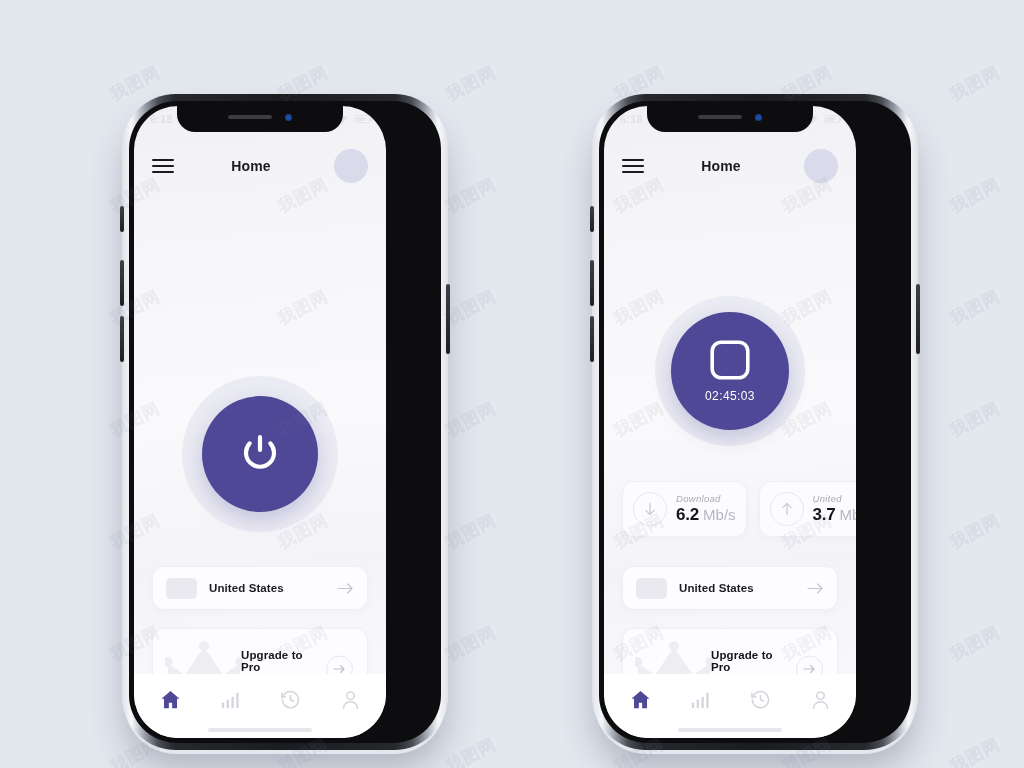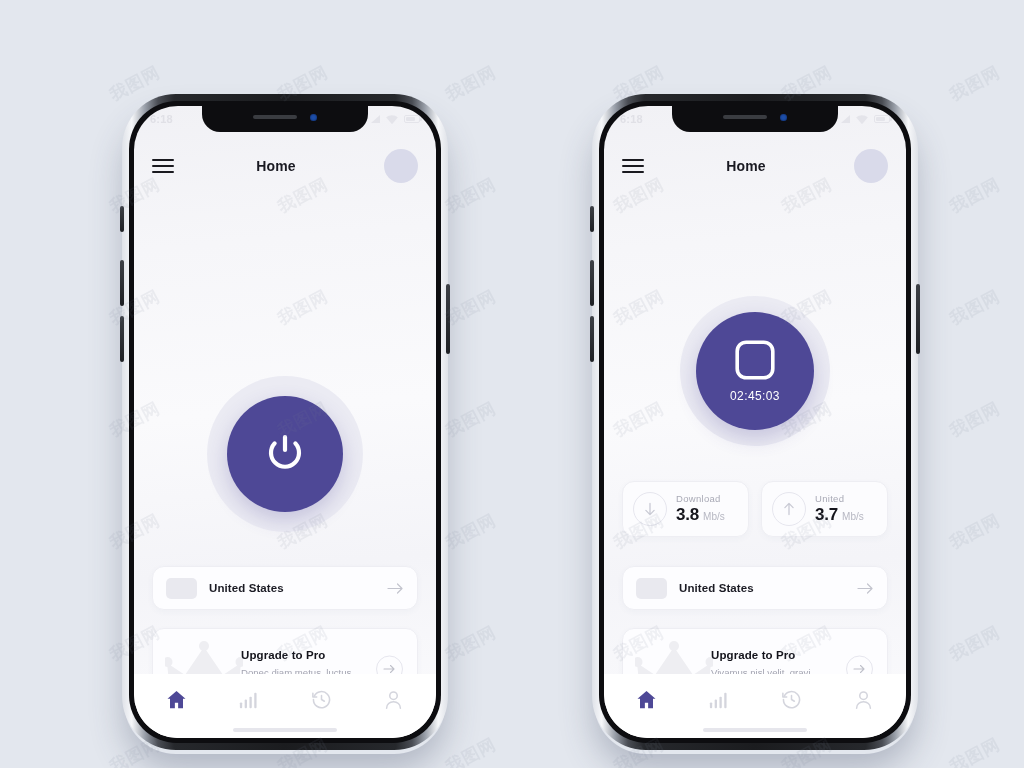--- a/index.html
+++ b/index.html
@@ -80,21 +80,21 @@
   }
   .btn-left-1 { left: 10px; top: 118px; width: 4px; height: 26px; }
   .btn-left-2 { left: 10px; top: 172px; width: 4px; height: 46px; }
   .btn-left-3 { left: 10px; top: 228px; width: 4px; height: 46px; }
   .btn-right-1 { right: 10px; top: 196px; width: 4px; height: 70px; }
 
   
   .screen {
     position: absolute;
     left: 24px; top: 18px;
-    width: 302px; height: 632px;
+    width: 252px; height: 632px;
     border-radius: 44px;
     overflow: hidden;
     background: linear-gradient(175deg,#f1f1f5 0%, #f6f6f9 22%, #fafafc 48%, #f4f4f8 72%, #fbfbfd 100%);
   }
 
   
   .notch {
     position: absolute;
     left: 50%;
     transform: translateX(-50%);
@@ -281,30 +281,31 @@
     border: 1.3px solid #e6e6ee;
     display: flex;
     align-items: center;
     justify-content: center;
   }
   .stat-body { display: flex; flex-direction: column; gap: 1px; }
   .stat-label {
     font-size: 9.5px;
     color: #a9aab6;
     letter-spacing: 0.3px;
+    font-style: italic;
   }
   .stat-valrow { display: flex; align-items: baseline; gap: 4px; }
   .stat-value {
     font-size: 17px;
     font-weight: 700;
     color: #15151c;
     letter-spacing: -0.2px;
   }
   .stat-unit {
-    font-size: 10px;
+    font-size: 15px;
     color: #b6b7c2;
   }
 
   
   .country-row {
     position: absolute;
     left: 18px; right: 18px;
     background: #fdfdff;
     border: 1px solid #eeeef3;
     border-radius: 12px;
@@ -581,21 +582,21 @@
     <div class="stats">
       <div class="stat-card">
         <div class="stat-ico">
           <svg width="16" height="16" viewBox="0 0 16 16">
             <path d="M8 2.4v11M3.9 9.4 8 13.6l4.1-4.2" stroke="#c9cad4" stroke-width="1.3" fill="none" stroke-linecap="round" stroke-linejoin="round"></path>
           </svg>
         </div>
         <div class="stat-body">
           <div class="stat-label">Download</div>
           <div class="stat-valrow">
-            <span class="stat-value">3.8</span>
+            <span class="stat-value">6.2</span>
             <span class="stat-unit">Mb/s</span>
           </div>
         </div>
       </div>
       <div class="stat-card">
         <div class="stat-ico">
           <svg width="16" height="16" viewBox="0 0 16 16">
             <path d="M8 13.6v-11M3.9 6.6 8 2.4l4.1 4.2" stroke="#c9cad4" stroke-width="1.3" fill="none" stroke-linecap="round" stroke-linejoin="round"></path>
           </svg>
         </div>

